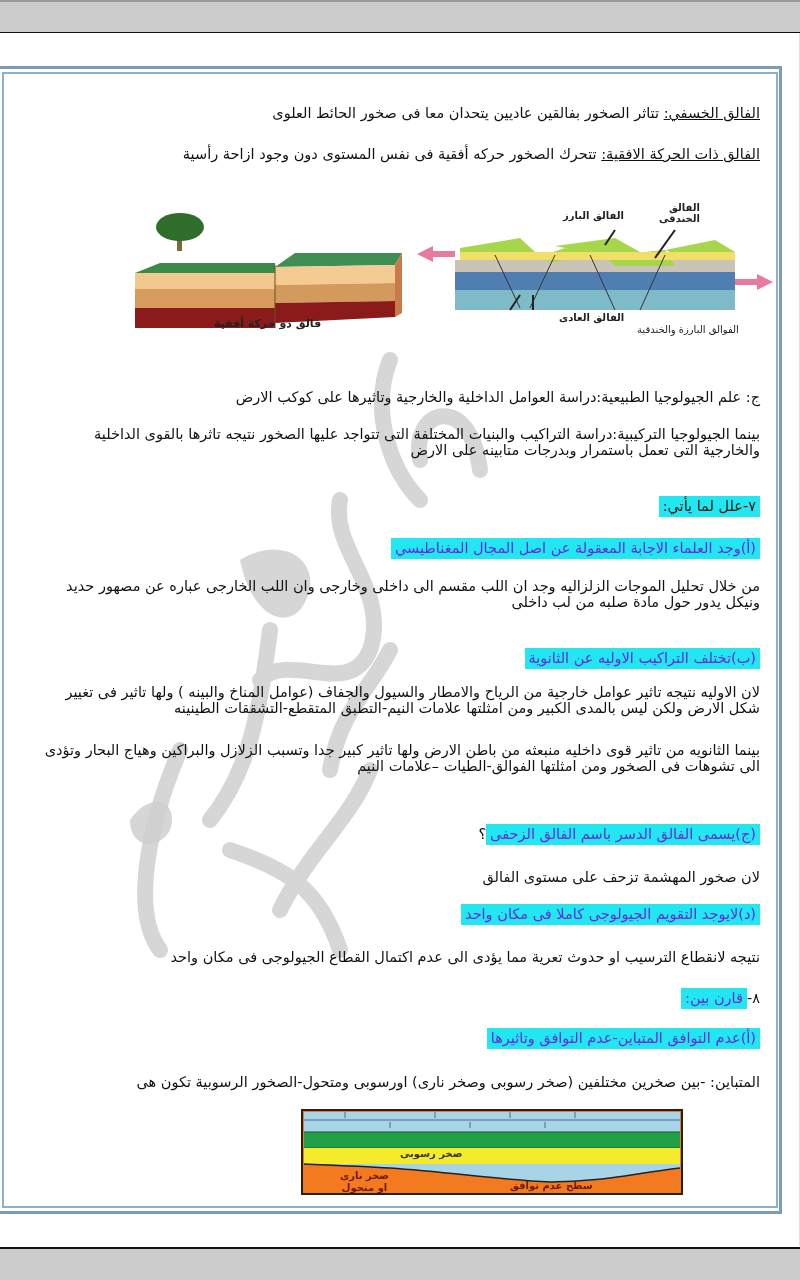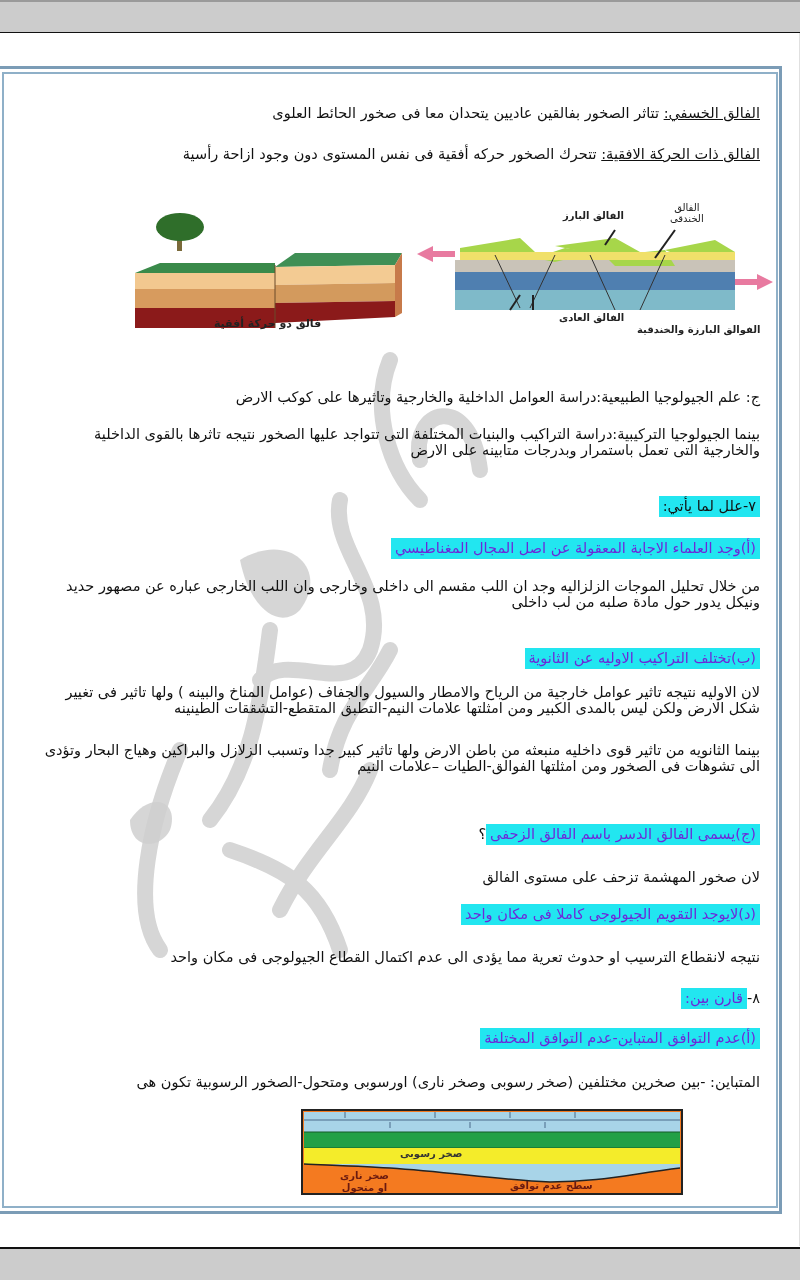--- a/index.html
+++ b/index.html
@@ -109,26 +109,26 @@
 
       <polygon points="2,54 18,46 18,51 40,51 40,57 18,57 18,62" fill="#e87aa0"></polygon>
       <polygon points="358,82 342,74 342,79 320,79 320,85 342,85 342,90" fill="#e87aa0"></polygon>
 
       <line x1="200" y1="30" x2="190" y2="45" stroke="#222" stroke-width="2"></line>
       <line x1="260" y1="30" x2="240" y2="58" stroke="#222" stroke-width="2"></line>
       <line x1="95" y1="110" x2="105" y2="95" stroke="#222" stroke-width="2"></line>
       <line x1="118" y1="110" x2="118" y2="95" stroke="#222" stroke-width="2"></line>
     </svg>
     <div style="position:absolute; left:148px; top:10px; font-size:10px; font-weight:bold; color:#222;">الفالق البارز</div>
-    <div style="position:absolute; left:255px; top:2px; font-size:10px; font-weight:normal; color:#222; text-align:center;">
+    <div style="position:absolute; left:244px; top:2px; font-size:10px; font-weight:bold; color:#222; ">
       <div>الفالق</div>
       <div>الخندقى</div>
     </div>
     <div style="position:absolute; left:100px; top:112px; font-size:10px; font-weight:bold; color:#222;margin-left:44px;">الفالق العادى</div>
-    <div style="position:absolute; left:222px; top:124px; font-size:10px; font-weight:bold; color:#222;">الفوالق البارزة والخندقية</div>
+    <div style="position:absolute; left:222px; top:124px; font-size:10px; font-weight:normal; color:#222;">الفوالق البارزة والخندقية</div>
   </div>
 
   <div class="line" style="top:389px;">ج: علم الجيولوجيا الطبيعية:دراسة العوامل الداخلية والخارجية وتاثيرها على كوكب الارض</div>
   <div class="line wrap" style="top:426px; width:680px;">بينما الجيولوجيا التركيبية:دراسة التراكيب والبنيات المختلفة التى تتواجد عليها الصخور نتيجه تاثرها بالقوى الداخلية والخارجية التى تعمل باستمرار وبدرجات متابينه على الارض</div>
 
   <div class="line" style="top:498px;padding-left:44px;">
     <span class="hl hl-dark">٧-علل لما يأتي:</span>
   </div>
 
   <div class="line" style="top:540px;">
@@ -149,21 +149,21 @@
 
   <div class="line" style="top:906px;">
     <span class="hl hl-red"><span>(د)</span><span>لايوجد التقويم الجيولوجى كاملا فى مكان واحد</span></span>
   </div>
   <div class="line" style="top:949px;">نتيجه لانقطاع الترسيب او حدوث تعرية مما يؤدى الى عدم اكتمال القطاع الجيولوجى فى مكان واحد</div>
 
   <div class="line" style="top:990px;">
     <span>٨-</span><span class="hl hl-red">قارن بين:</span>
   </div>
   <div class="line" style="top:1030px;">
-    <span class="hl hl-red"><span>(أ)</span><span>عدم التوافق المتباين-عدم التوافق المختلفة</span></span>
+    <span class="hl hl-red"><span>(أ)</span><span>عدم التوافق المتباين-عدم التوافق وتاثيرها</span></span>
   </div>
   <div class="line" style="top:1074px;">المتباين: -بين صخرين مختلفين (صخر رسوبى وصخر نارى) اورسوبى ومتحول-الصخور الرسوبية تكون هى</div>
 
   <div class="fig" style="left:300px; top:1108px; width:385px; height:88px; direction:ltr;">
     <svg width="385" height="88" viewBox="0 0 385 88" xmlns="http://www.w3.org/2000/svg">
       <rect x="2" y="2" width="380" height="84" fill="#f47a20" stroke="#222" stroke-width="2"></rect>
       <rect x="4" y="4" width="376" height="20" fill="#a8d4e8"></rect>
       <line x1="4" y1="12" x2="380" y2="12" stroke="#4a6a8a" stroke-width="1"></line>
       <rect x="4" y="24" width="376" height="16" fill="#22a046"></rect>
       <line x1="4" y1="24" x2="380" y2="24" stroke="#155a28" stroke-width="1"></line>

